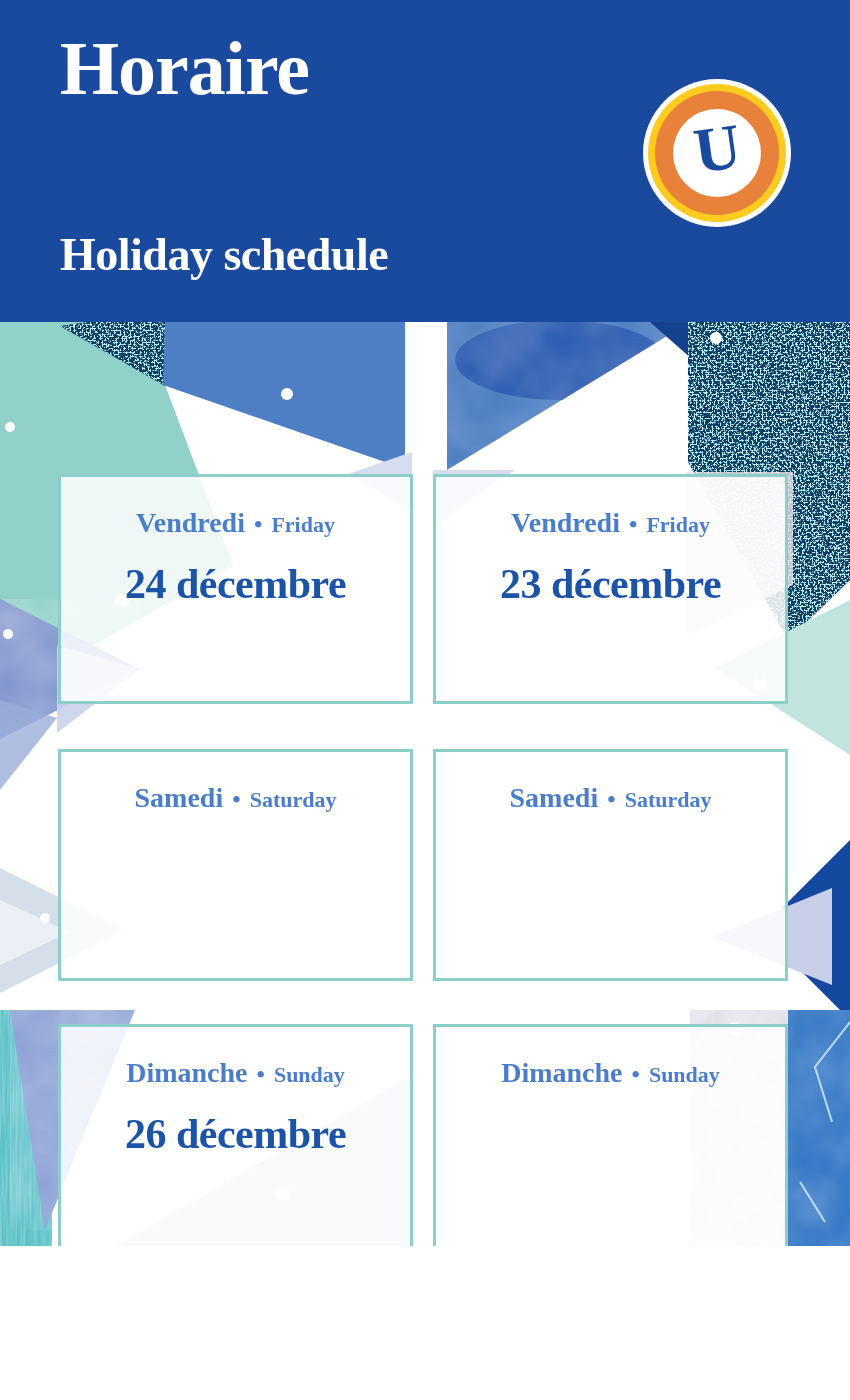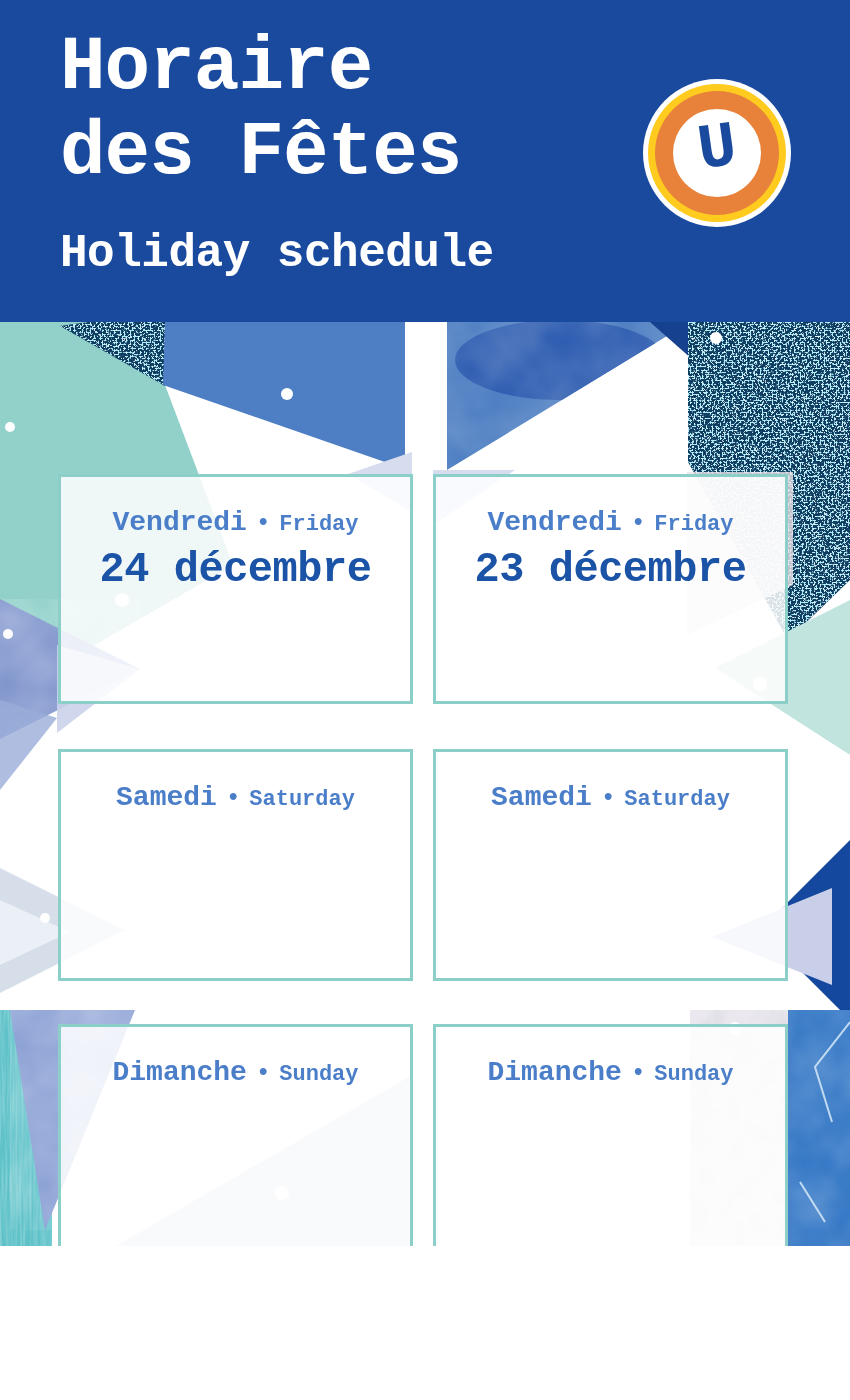--- a/index.html
+++ b/index.html
@@ -1,18 +1,18 @@
 <!DOCTYPE html>
 <html><head>
 <meta charset="utf-8">
 <style>
   html,body{margin:0;padding:0;background:#ffffff;}
   .poster{
     position:relative;width:850px;height:1246px;overflow:hidden;
-    background:#ffffff;font-family:Liberation Mono, monospace;
+    background:#ffffff;font-family:Liberation Serif, serif;
   }
   
   .header{
     position:absolute;left:0;top:0;width:850px;height:322px;
     background:#1A4A9E;z-index:3;
   }
   .title{
     position:absolute;left:60px;top:26px;color:#ffffff;font-weight:700;
     font-size:76px;line-height:1.12;letter-spacing:-1px;
   }
@@ -40,30 +40,30 @@
     position:absolute;width:355px;z-index:5;
     background:rgba(255,255,255,0.85);
     border:3px solid #8CCFC9;box-sizing:border-box;
     display:flex;flex-direction:column;align-items:center;
     padding-top:30px;text-align:center;
   }
   .day-line{white-space:pre;color:#4B7EC9;font-weight:700;}
   .day-fr{font-size:28px;}
   .bullet{font-size:24px;padding:0 9px;}
   .day-en{font-size:22px;}
-  .date-line{white-space:pre;color:#1B53A7;font-weight:700;font-size:42px;margin-top:8px;letter-spacing:-0.5px;}
+  .date-line{white-space:pre;color:#1B53A7;font-weight:700;font-size:42px;margin-top:21px;letter-spacing:-0.5px;}
   .date-line sup{font-size:55%;vertical-align:super;letter-spacing:0;}
 </style>
 </head>
 <body>
 
 <div class="poster">
 
   <div class="header">
-    <div class="title"><span>Horaire</span><br><span>des Fêtes</span></div>
+    <div class="title"><span>Horaire</span><br></div>
     <div class="subtitle">Holiday schedule</div>
     <div class="logo">
       <div class="ring ring-white-outer"></div>
       <div class="ring ring-yellow"></div>
       <div class="ring ring-orange"></div>
       <div class="ring ring-white-inner"></div>
       <div class="logo-letter">U</div>
     </div>
   </div>
 
@@ -204,19 +204,20 @@
   <div class="card" style="left:58px;top:749px;height:232px">
     <div class="day-line"><span class="day-fr">Samedi</span><span class="bullet">•</span><span class="day-en">Saturday</span></div>
   </div>
 
   <div class="card" style="left:433px;top:749px;height:232px">
     <div class="day-line"><span class="day-fr">Samedi</span><span class="bullet">•</span><span class="day-en">Saturday</span></div>
   </div>
 
   <div class="card" style="left:58px;top:1024px;height:234px">
     <div class="day-line"><span class="day-fr">Dimanche</span><span class="bullet">•</span><span class="day-en">Sunday</span></div>
+    <div class="date-line"><span>26</span><sup></sup><span> décembre</span></div>
   </div>
 
   <div class="card" style="left:433px;top:1024px;height:234px">
     <div class="day-line"><span class="day-fr">Dimanche</span><span class="bullet">•</span><span class="day-en">Sunday</span></div>
   </div>
 
 </div>
 
 </body></html>

